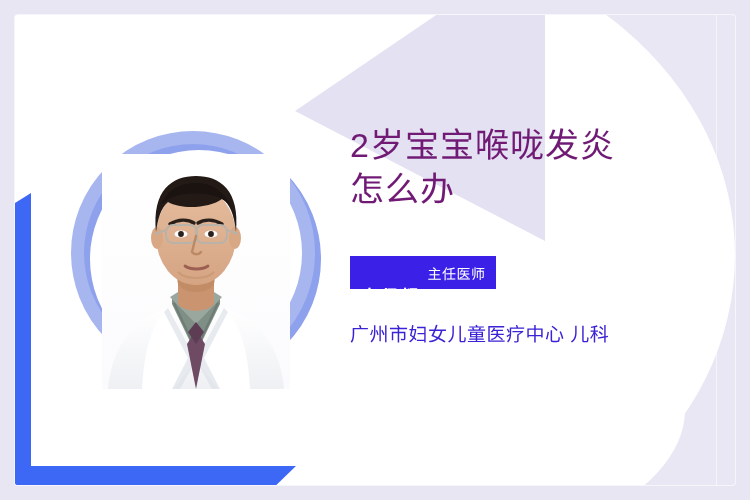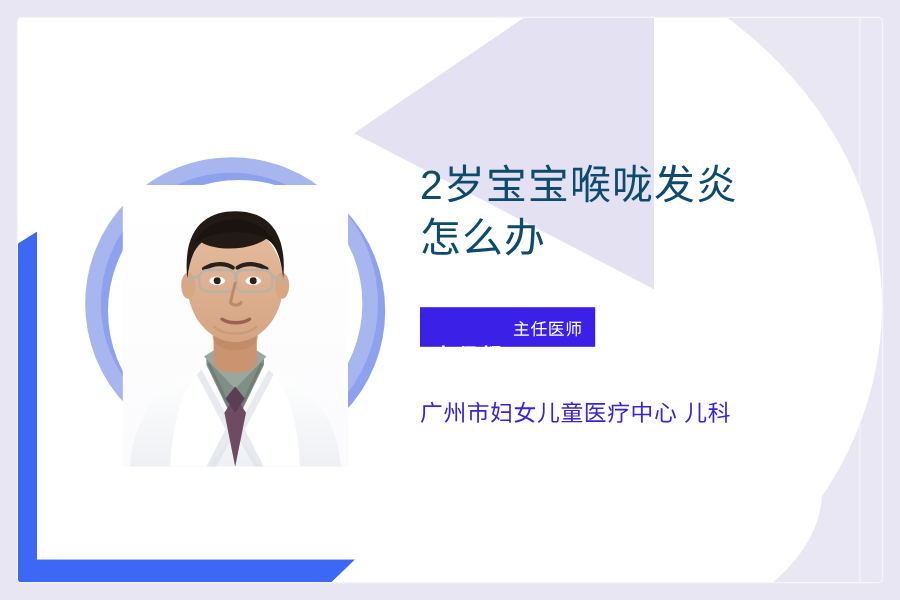--- a/index.html
+++ b/index.html
@@ -116,26 +116,26 @@
   .photo svg{display:block;}
 
   
   .text-col{
     position:absolute;
     left:335px;top:0;
     width:330px;height:470px;
   }
   .title{
     position:absolute;
-    left:0;top:118px;
+    left:0;top:108px;
     width:330px;
     font-size:34px;
     line-height:44px;
     font-weight:400;
-    color:#0c4a6e;
+    color:#701a75;
     letter-spacing:1px;
     white-space:pre-line;
   }
   .badge{
     position:absolute;
     left:0;top:241px;
     height:33px;
     padding:0 10px;
     background:#3b21e8;
     display:inline-flex;
@@ -156,21 +156,20 @@
     font-weight:400;
     letter-spacing:.5px;
   }
   .affil{
     position:absolute;
     left:0;top:304px;
     font-size:19px;
     color:#3a23d6;
     letter-spacing:.5px;
     white-space:nowrap;
-    margin-top:10px;
   }
 </style>
 </head>
 <body>
 
 <div class="canvas">
 
   <div class="card">
 
     <div class="right-slab">

